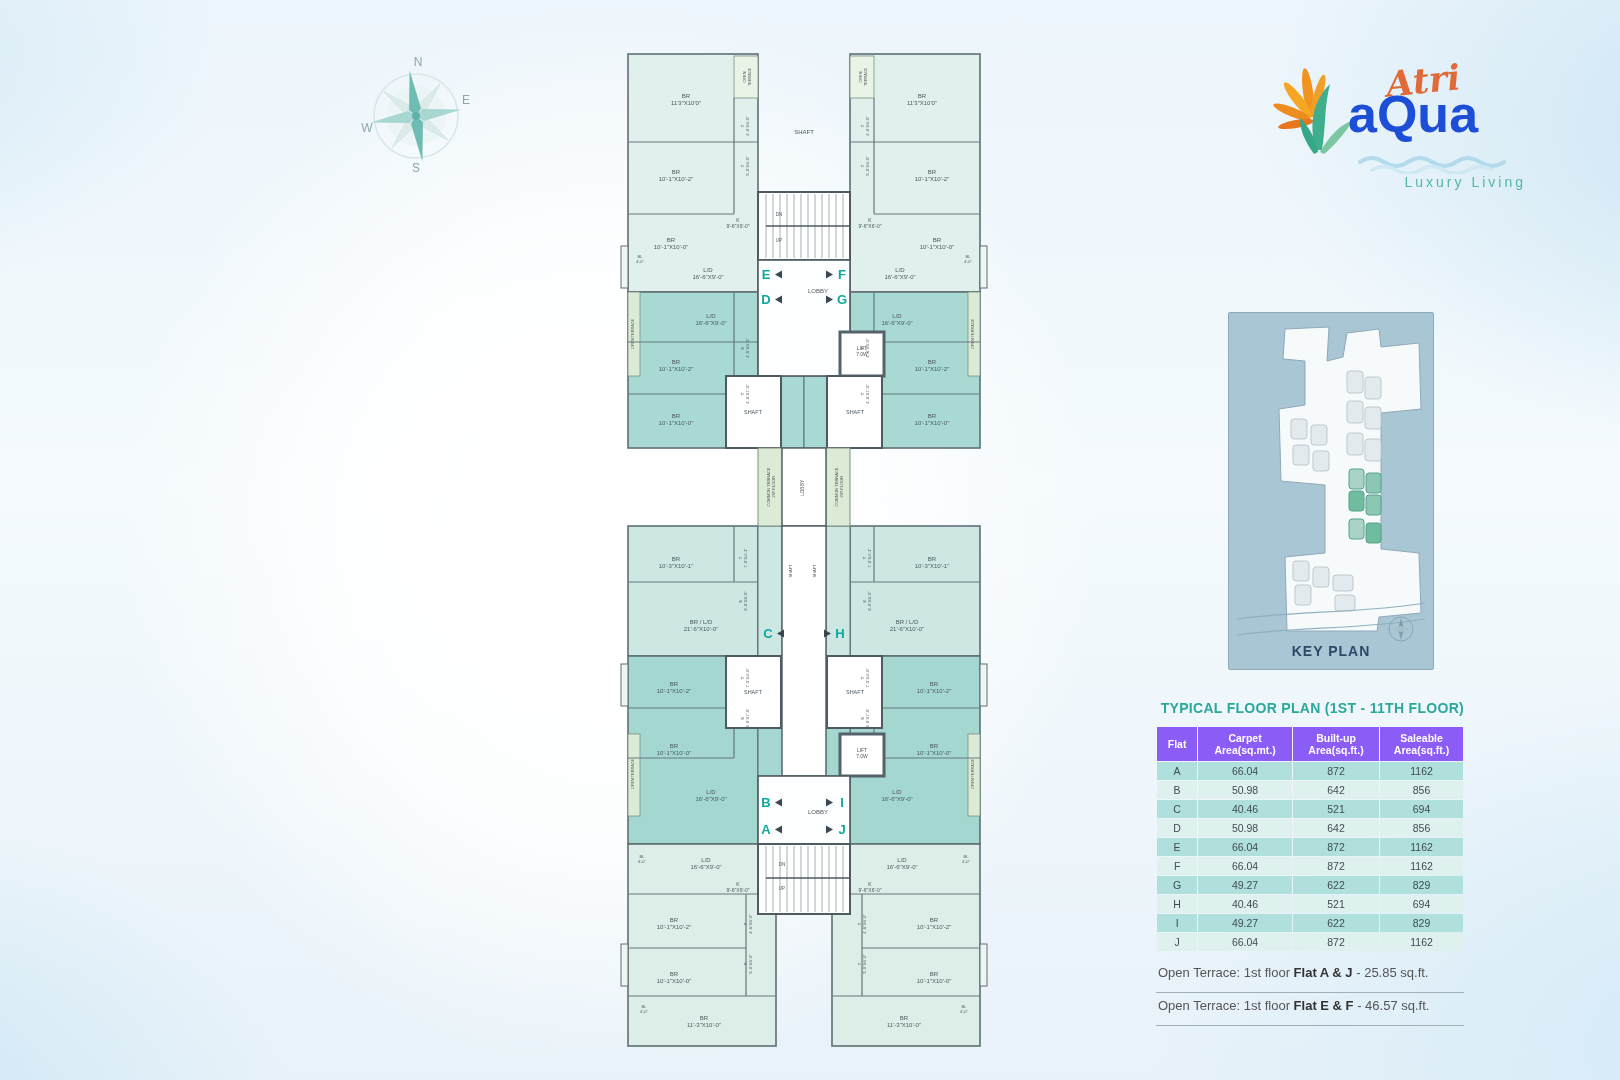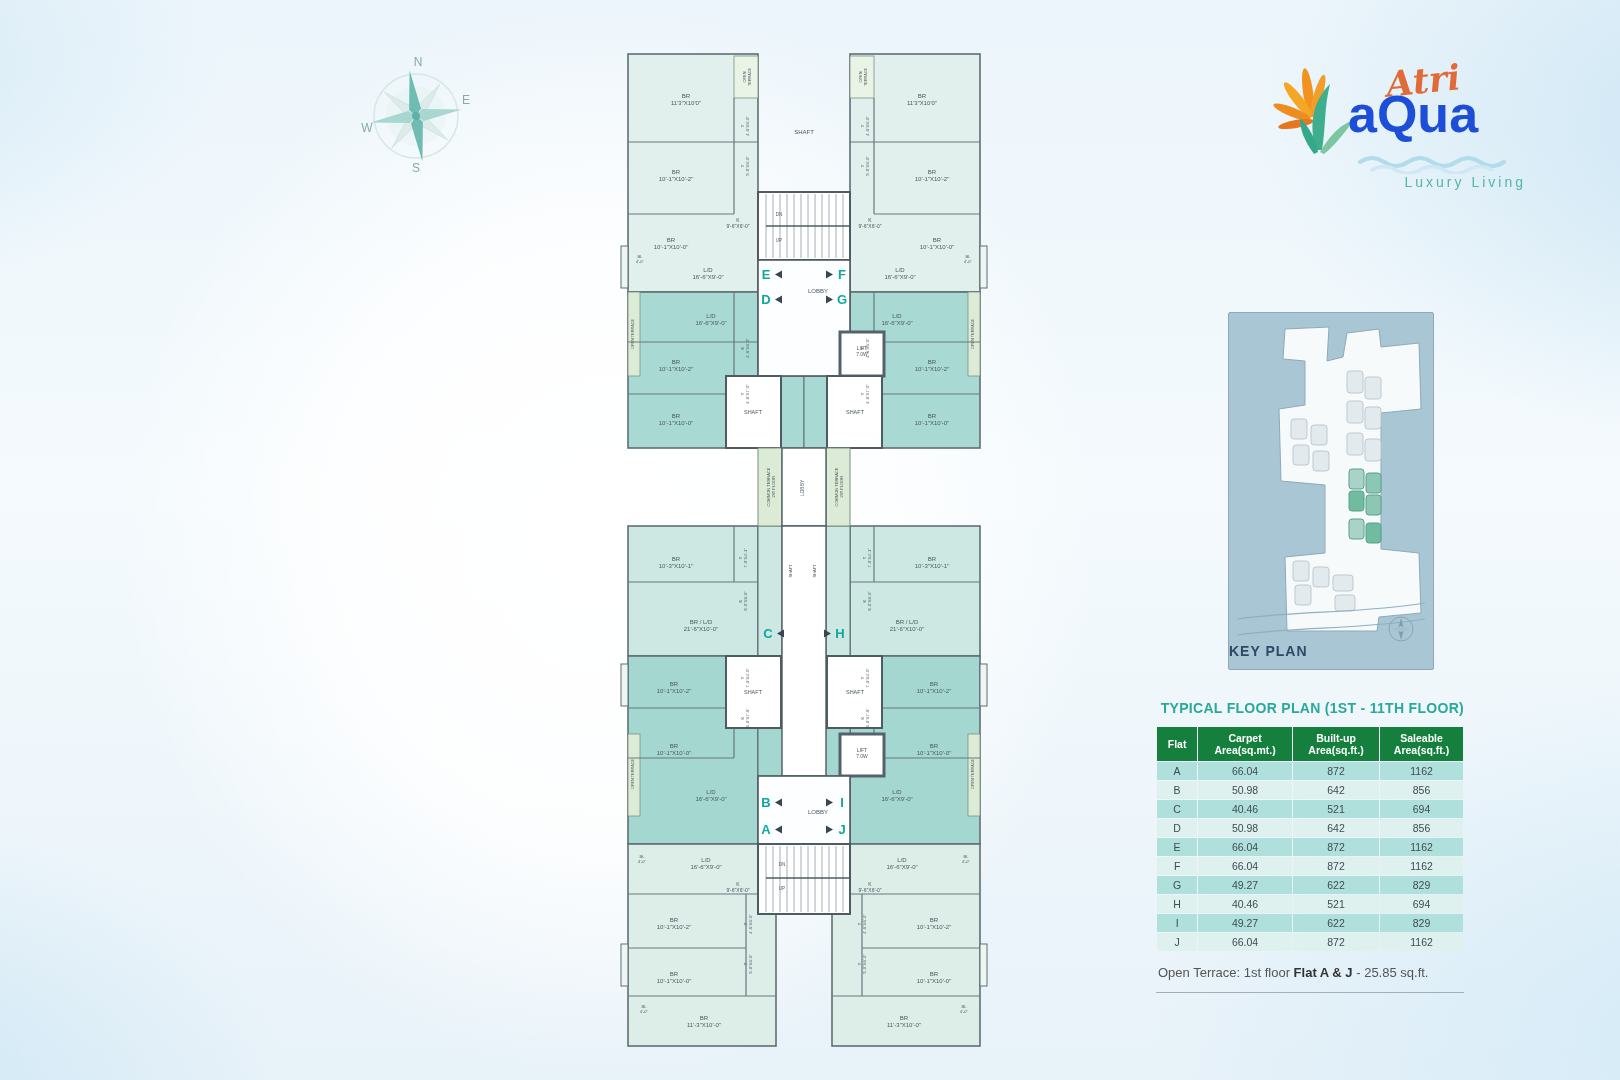--- a/index.html
+++ b/index.html
@@ -27,29 +27,29 @@
   .logo .atri{position:absolute;left:124px;top:8px;font-family:"DejaVu Serif",serif;
     font-style:italic;font-weight:bold;font-size:35px;color:#e06a38;transform:rotate(-6deg);}
   .logo .aqua{position:absolute;left:86px;top:32px;font-size:52px;font-weight:bold;
     color:#1d4ed8;letter-spacing:0px;}
   .logo .waves{position:absolute;left:96px;top:104px;}
   .logo .tagline{position:absolute;left:104px;top:122px;width:160px;text-align:right;
     font-size:14px;letter-spacing:3px;color:#54b6a9;}
   
   .keyplan{position:absolute;left:1228px;top:312px;width:204px;height:356px;
     background:#a9c6d5;border:1px solid #8fa9ba;border-radius:2px;}
-  .keyplan .kp-title{position:absolute;left:0;right:0;bottom:10px;text-align:left;
+  .keyplan .kp-title{position:absolute;left:0;right:0;bottom:10px;text-align:center;
     font-size:14px;font-weight:bold;letter-spacing:1px;color:#2c4a68;}
   
   .panel{position:absolute;left:1156px;top:694px;width:308px;}
   .panel .title{text-align:center;font-size:24px;font-weight:bold;color:#1fae9f;letter-spacing:1px;}
   .panel .subtitle{text-align:right;font-size:14px;font-weight:bold;color:#2aa89c;
     margin-top:6px;letter-spacing:.3px;}
   table.area{border-collapse:separate;border-spacing:1px;margin-top:10px;width:308px;}
-  table.area th{background:#15803d;color:#fff;font-size:10.5px;font-weight:bold;
+  table.area th{background:#8b5cf6;color:#fff;font-size:10.5px;font-weight:bold;
     padding:5px 2px;text-align:center;}
   table.area td{font-size:10.5px;color:#3f4c52;text-align:center;padding:3px 2px;}
   tr.odd td{background:#b0e0db;}
   tr.even td{background:#def1ee;}
   .notes{margin-top:8px;}
   .note{font-size:13px;color:#555;padding:5px 2px 12px 2px;border-bottom:1px solid #9fb0b6;}
   .note b{color:#333;}
   text{font-family:"Liberation Sans",sans-serif;}
 </style>
 </head>
@@ -393,15 +393,16 @@
           <tr class="even">
             <td>J</td>
             <td>66.04</td>
             <td>872</td>
             <td>1162</td>
           </tr>
         </tbody>
     </table>
     <div class="notes" id="notes">
         <div class="note"><span>Open Terrace: 1st floor </span><b>Flat A &amp; J</b><span> - 25.85 sq.ft.</span></div>
+        <div class="note"><span>Open Terrace: 1st floor </span><b>Flat E &amp; F</b><span> - 46.57 sq.ft.</span></div>
       </div>
   </div>
 </div>
 
 </body></html>

